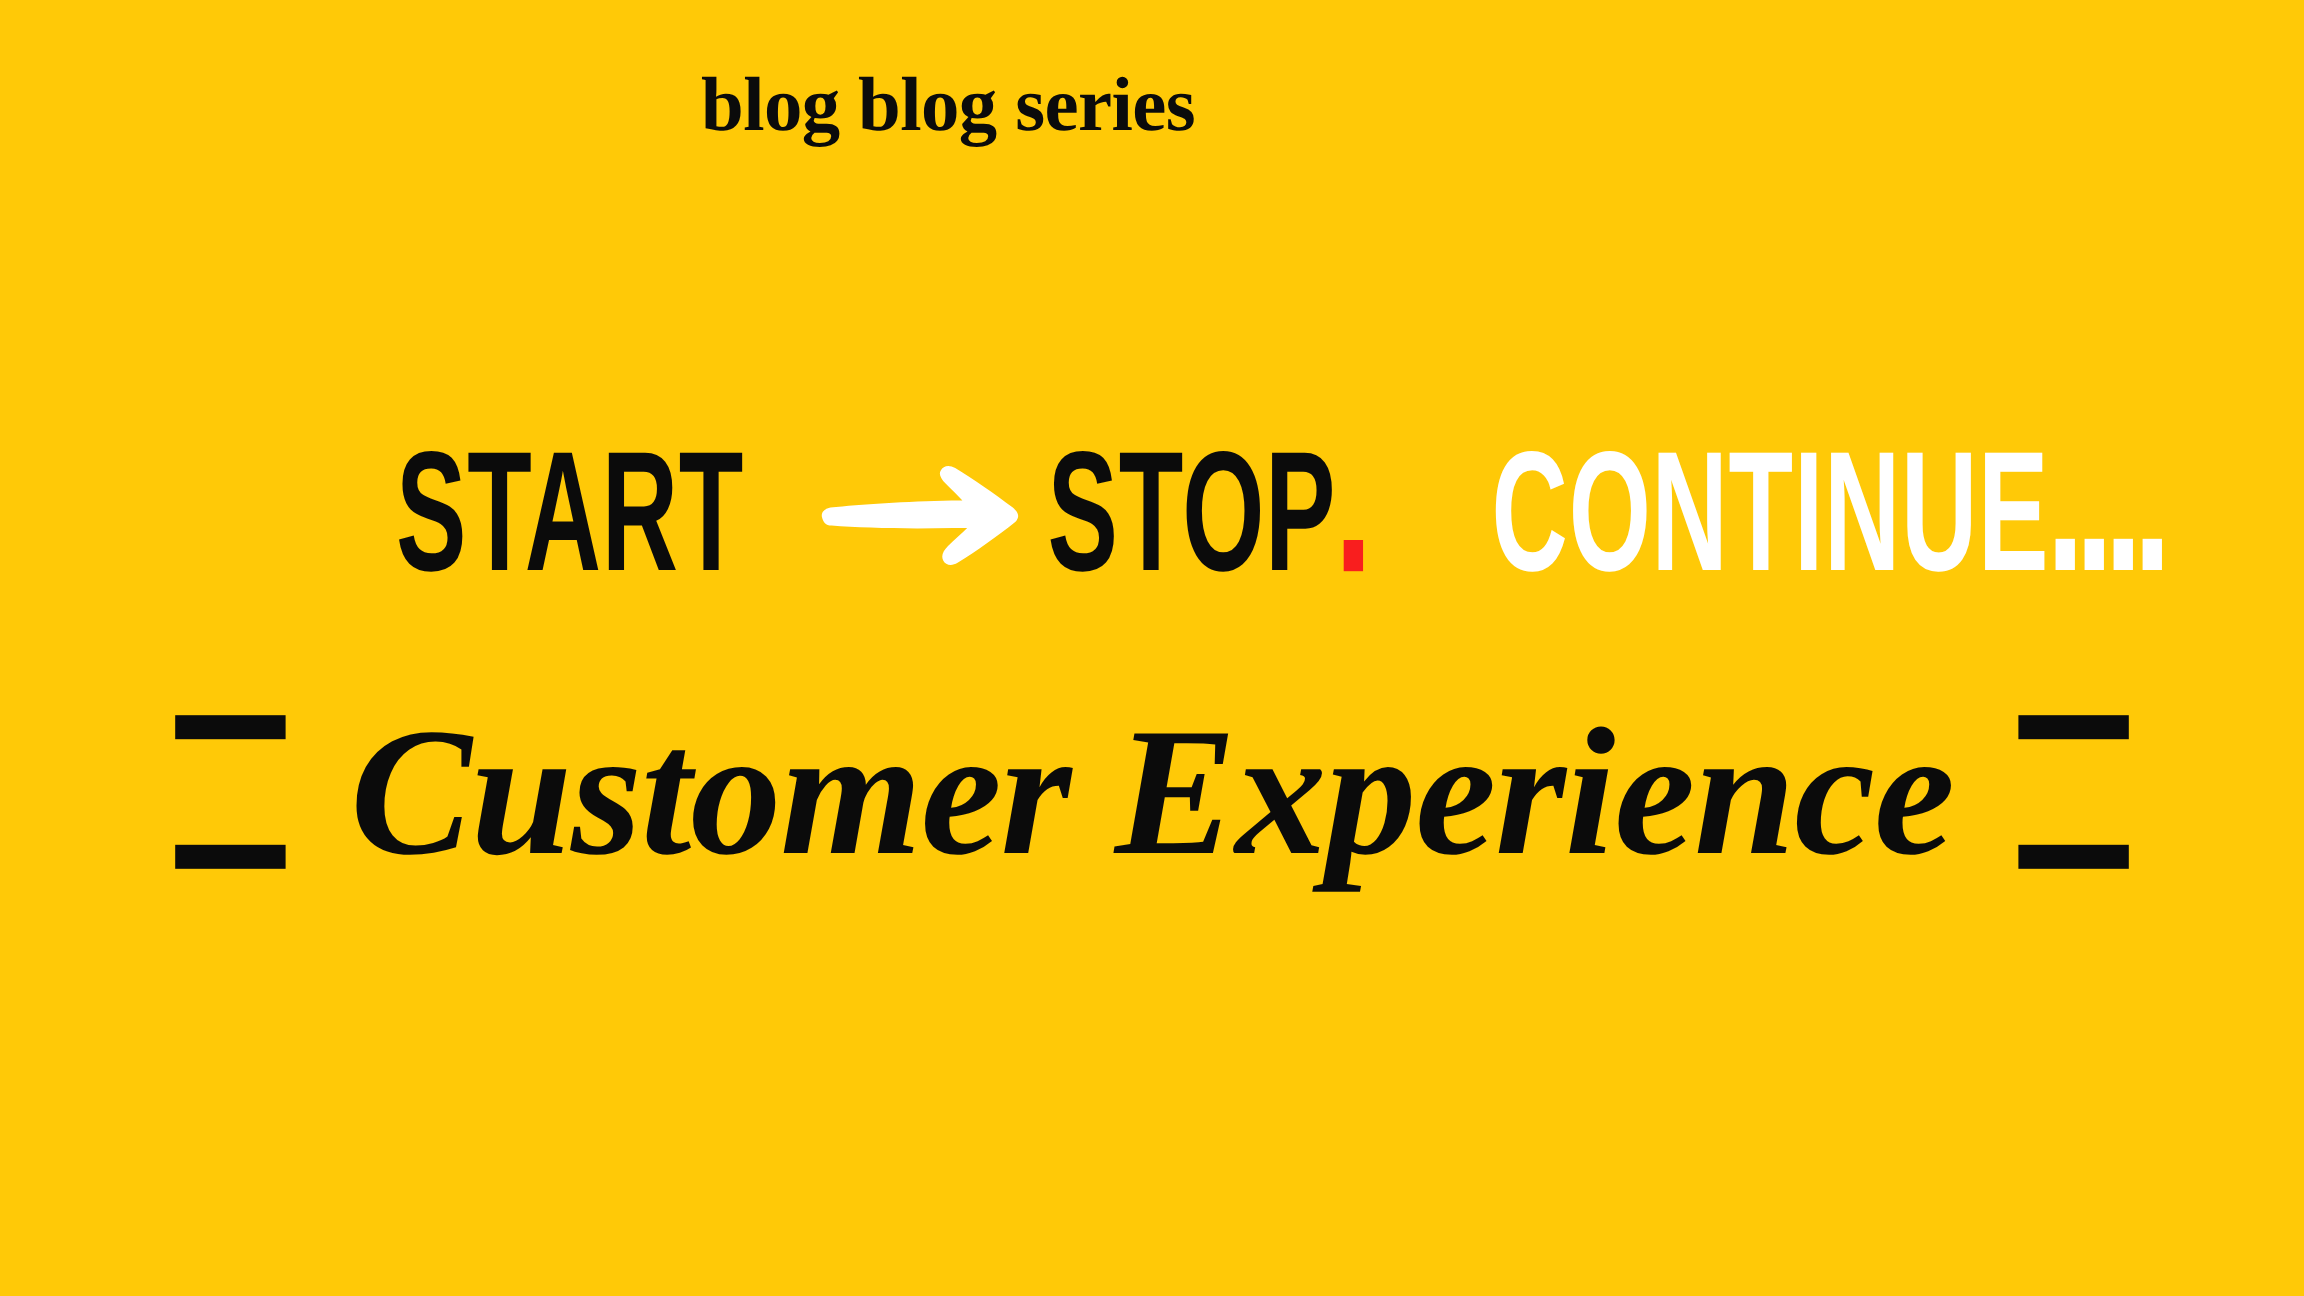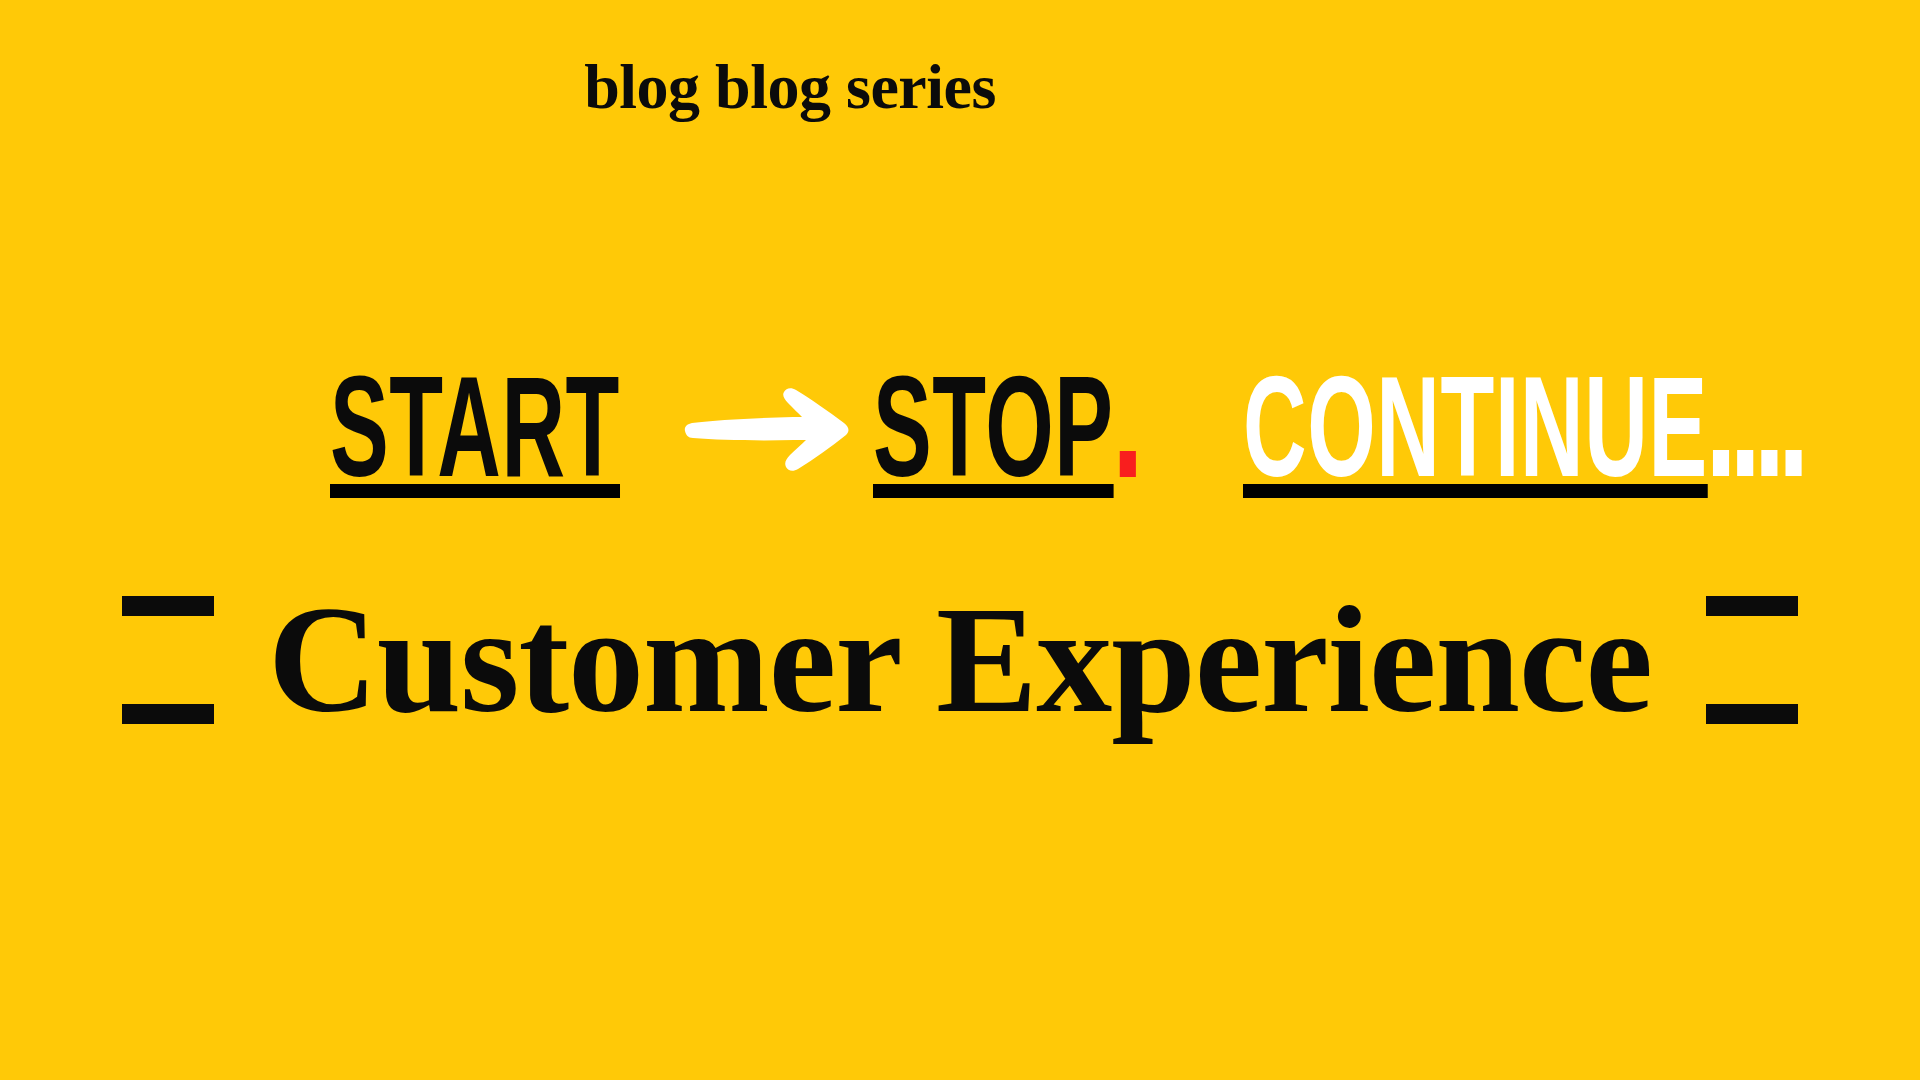--- a/index.html
+++ b/index.html
@@ -43,21 +43,20 @@
   
   .action-row {
     position: absolute;
     top: 340px;
     left: 330px;
     width: 1480px;
     height: 175px;
     display: flex;
     align-items: center;
     justify-content: flex-start;
-    text-decoration: underline;
   }
 
   .word {
     font-family: "Liberation Sans Narrow", "Liberation Sans", sans-serif;
     font-weight: 700;
     font-size: 142px;
     line-height: 0.86;
     letter-spacing: 1px;
     white-space: nowrap;
     transform: scaleX(0.62);
@@ -131,20 +130,21 @@
   
   .headline-row {
     position: absolute;
     top: 560px;
     left: 0;
     width: 1920px;
     height: 200px;
     display: flex;
     align-items: center;
     justify-content: center;
+    font-style: italic;
   }
 
   .equals-mark {
     flex: 0 0 auto;
     width: 92px;
     height: 128px;
     display: flex;
     flex-direction: column;
     justify-content: space-between;
   }

